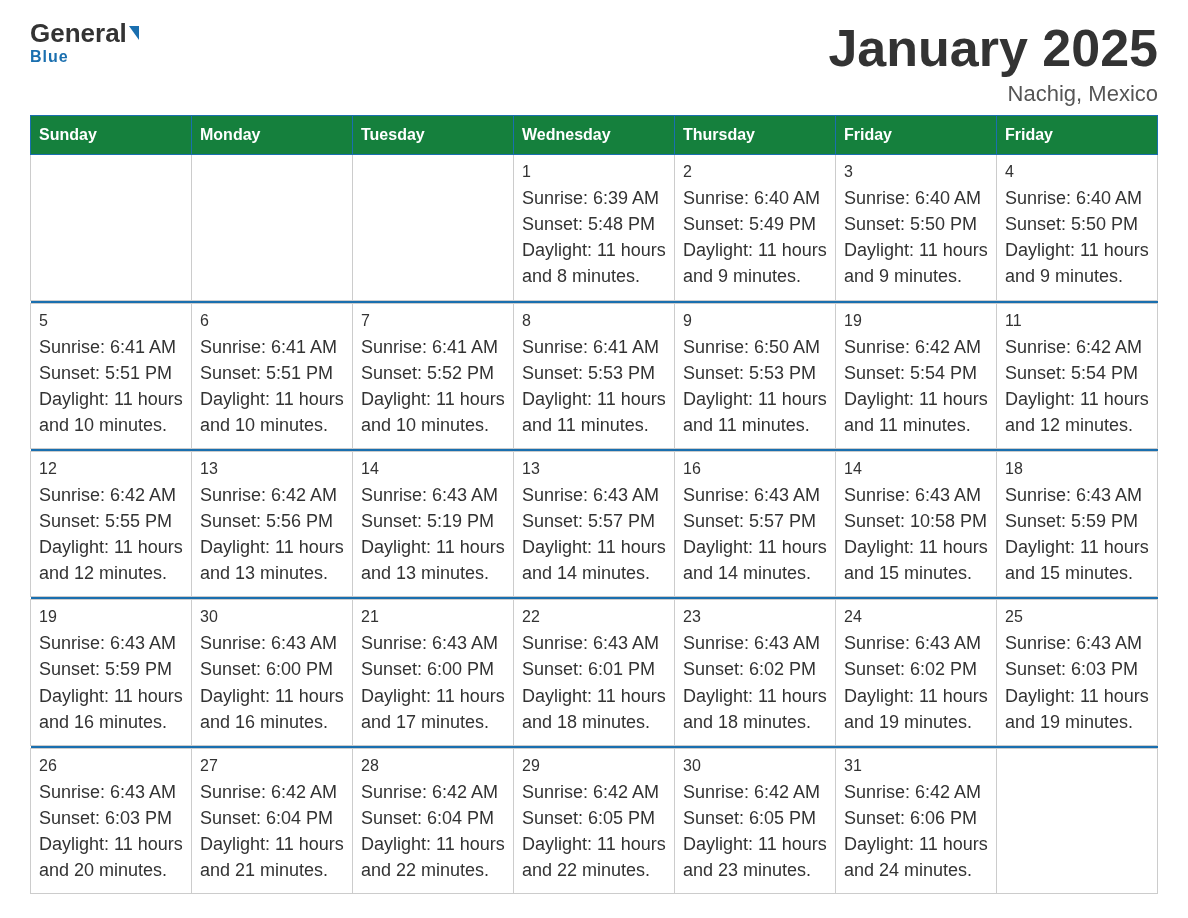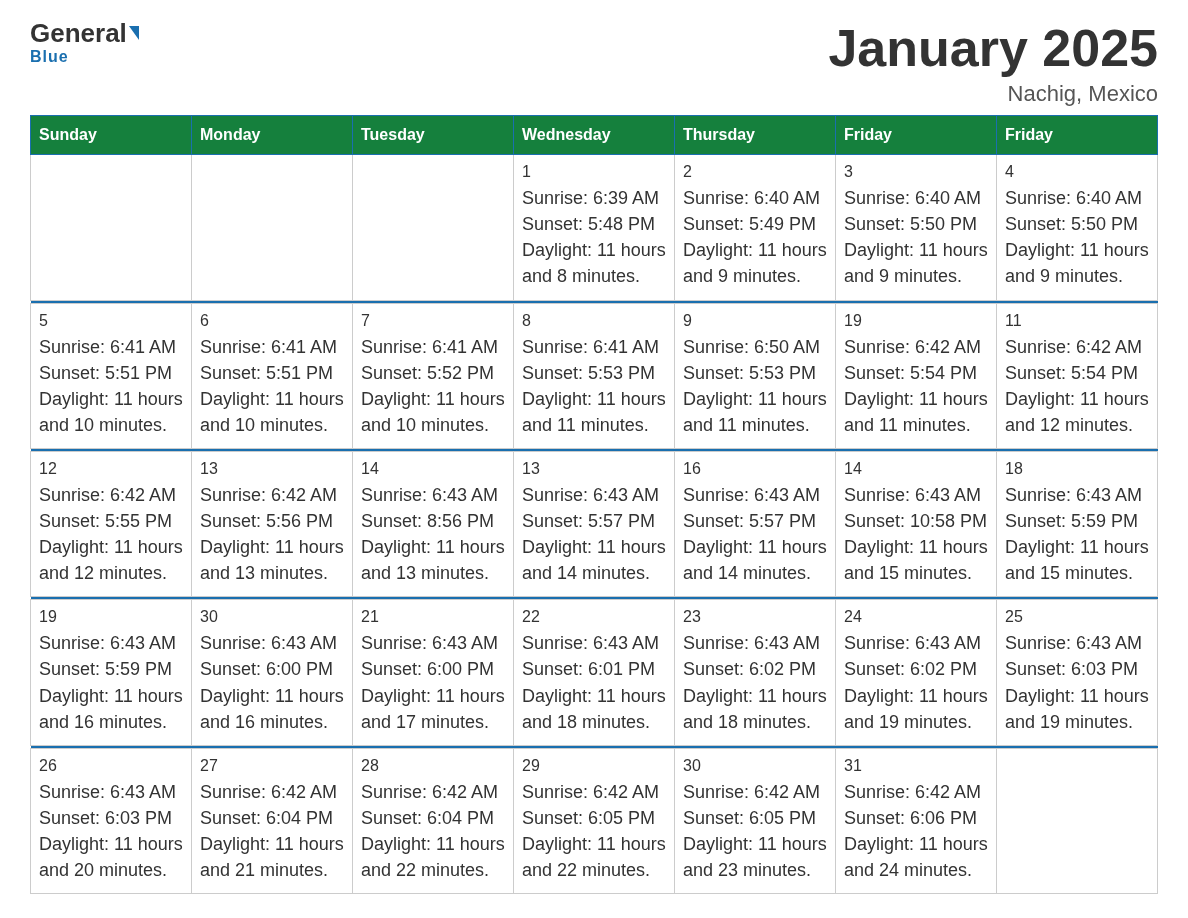--- a/index.html
+++ b/index.html
@@ -236,21 +236,21 @@
         </td>
         <td>
           <span class="day-number">13</span>
           <div class="day-info">Sunrise: 6:42 AM
 Sunset: 5:56 PM
 Daylight: 11 hours and 13 minutes.</div>
         </td>
         <td>
           <span class="day-number">14</span>
           <div class="day-info">Sunrise: 6:43 AM
-Sunset: 8:56 PM
+Sunset: 5:19 PM
 Daylight: 11 hours and 13 minutes.</div>
         </td>
         <td>
           <span class="day-number">13</span>
           <div class="day-info">Sunrise: 6:43 AM
 Sunset: 5:57 PM
 Daylight: 11 hours and 14 minutes.</div>
         </td>
         <td>
           <span class="day-number">16</span>

